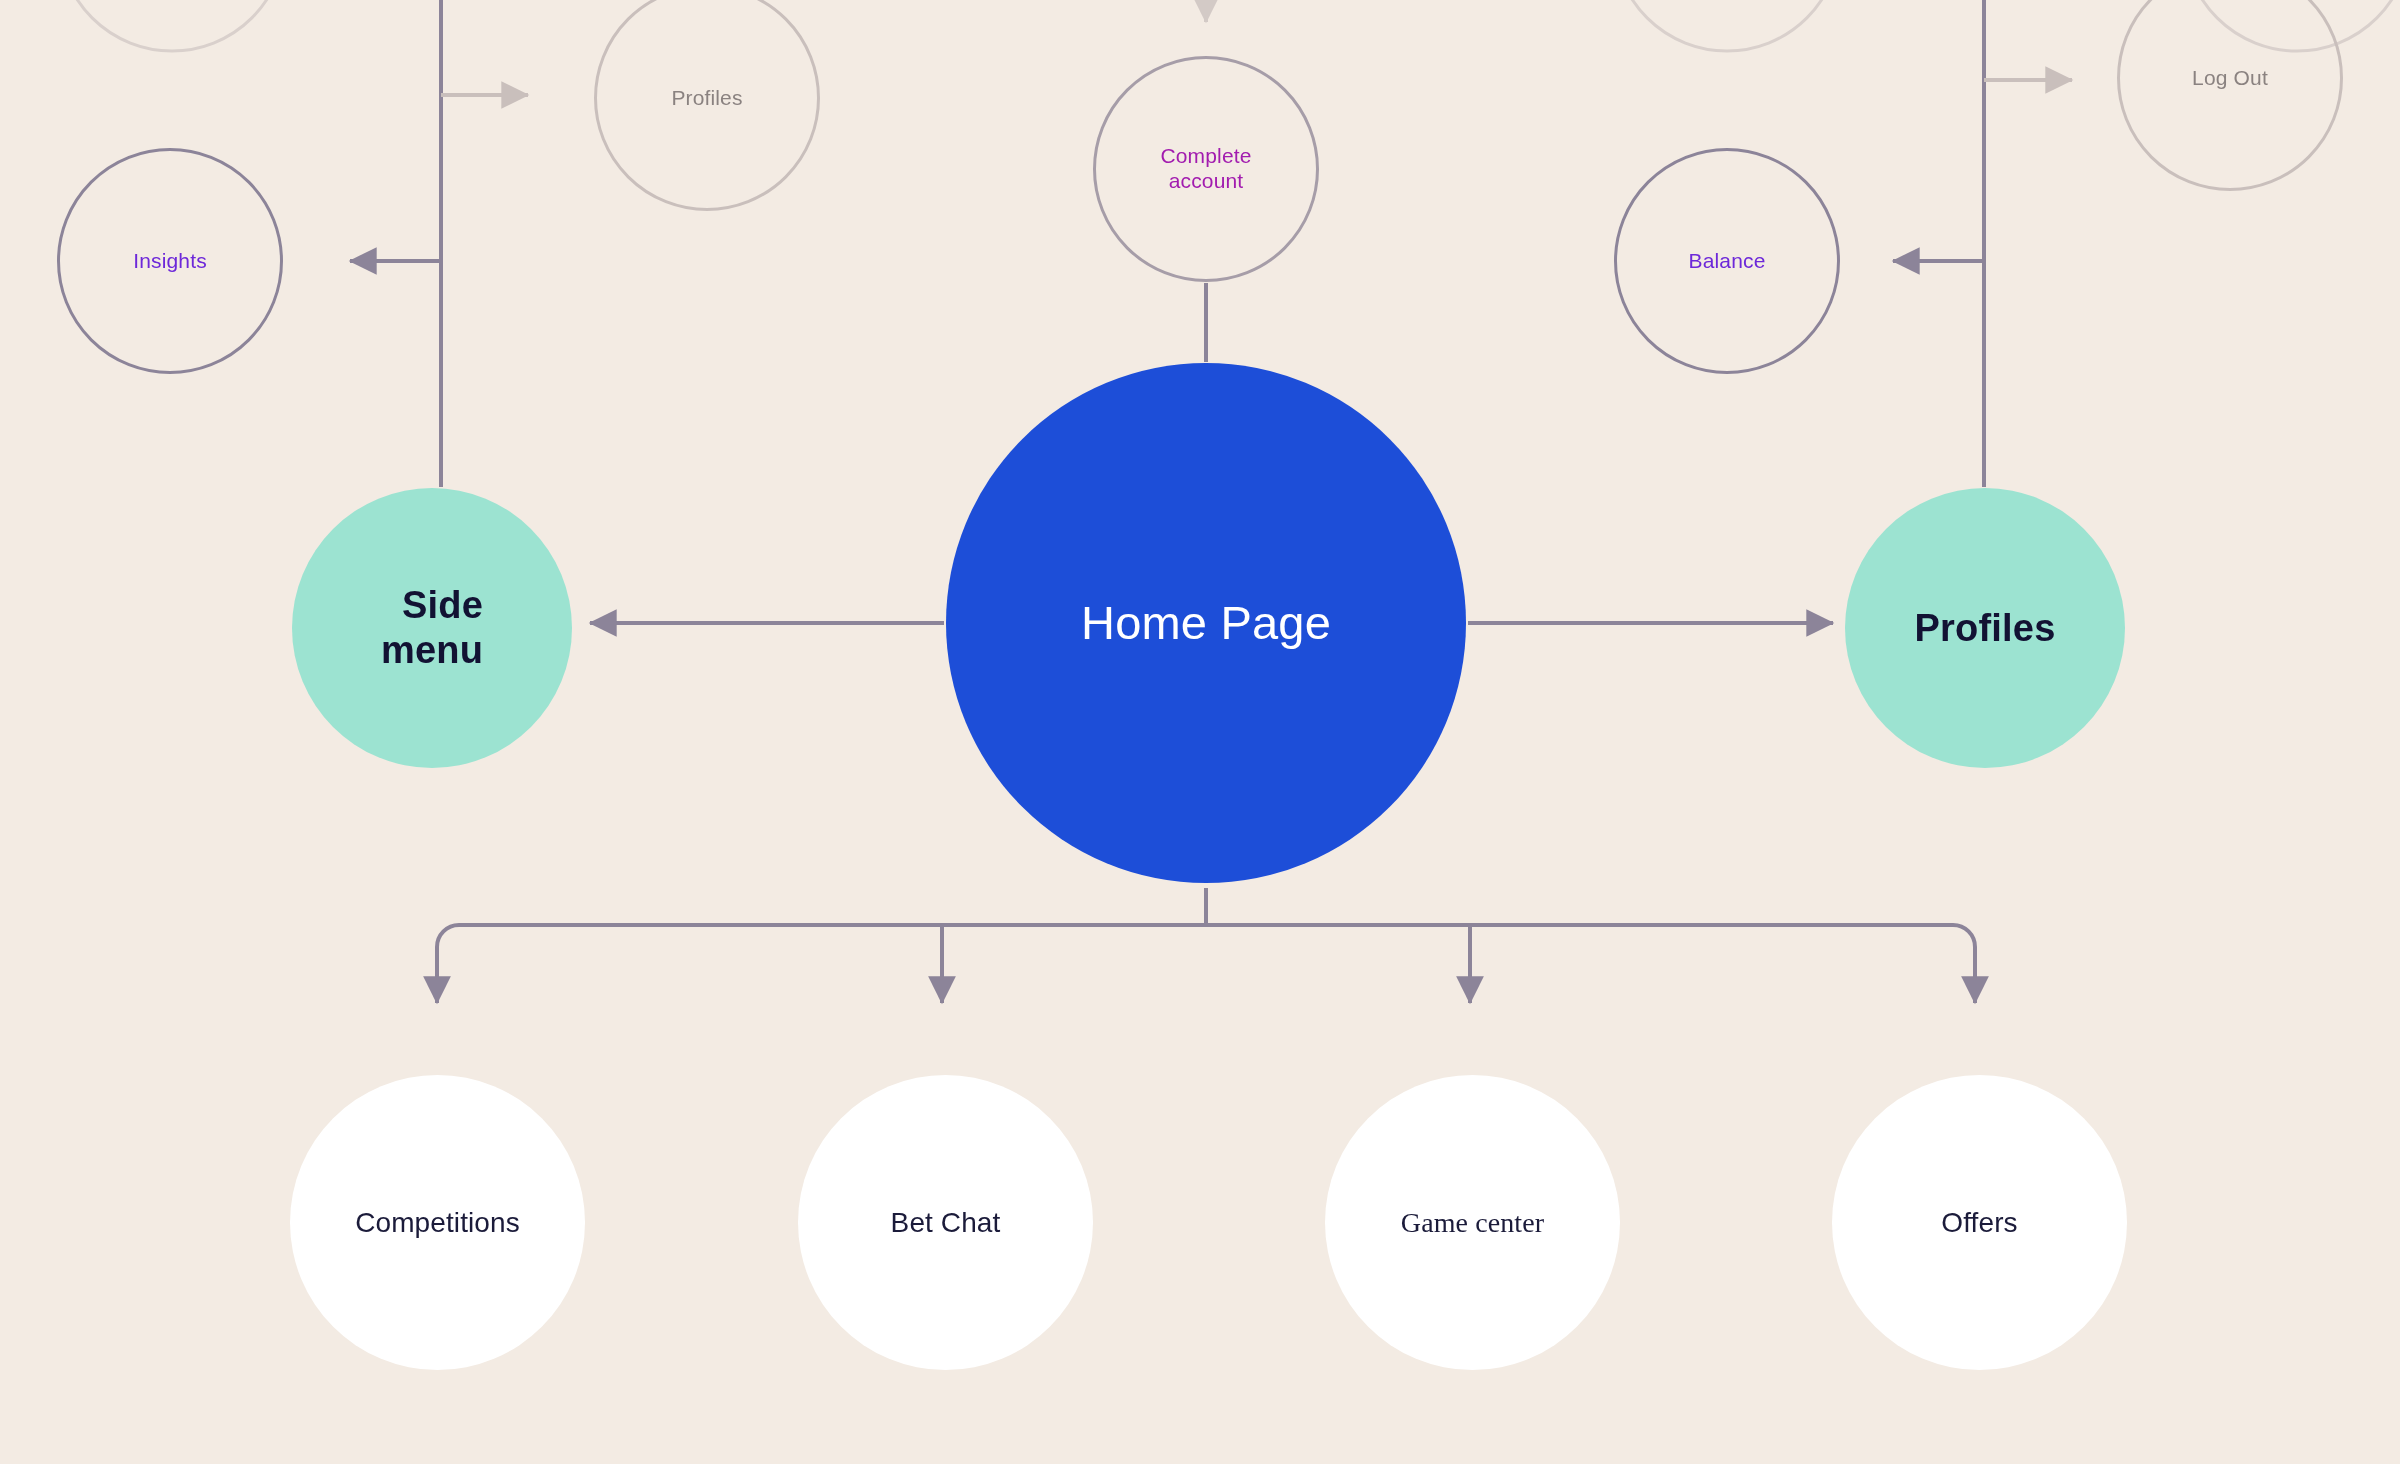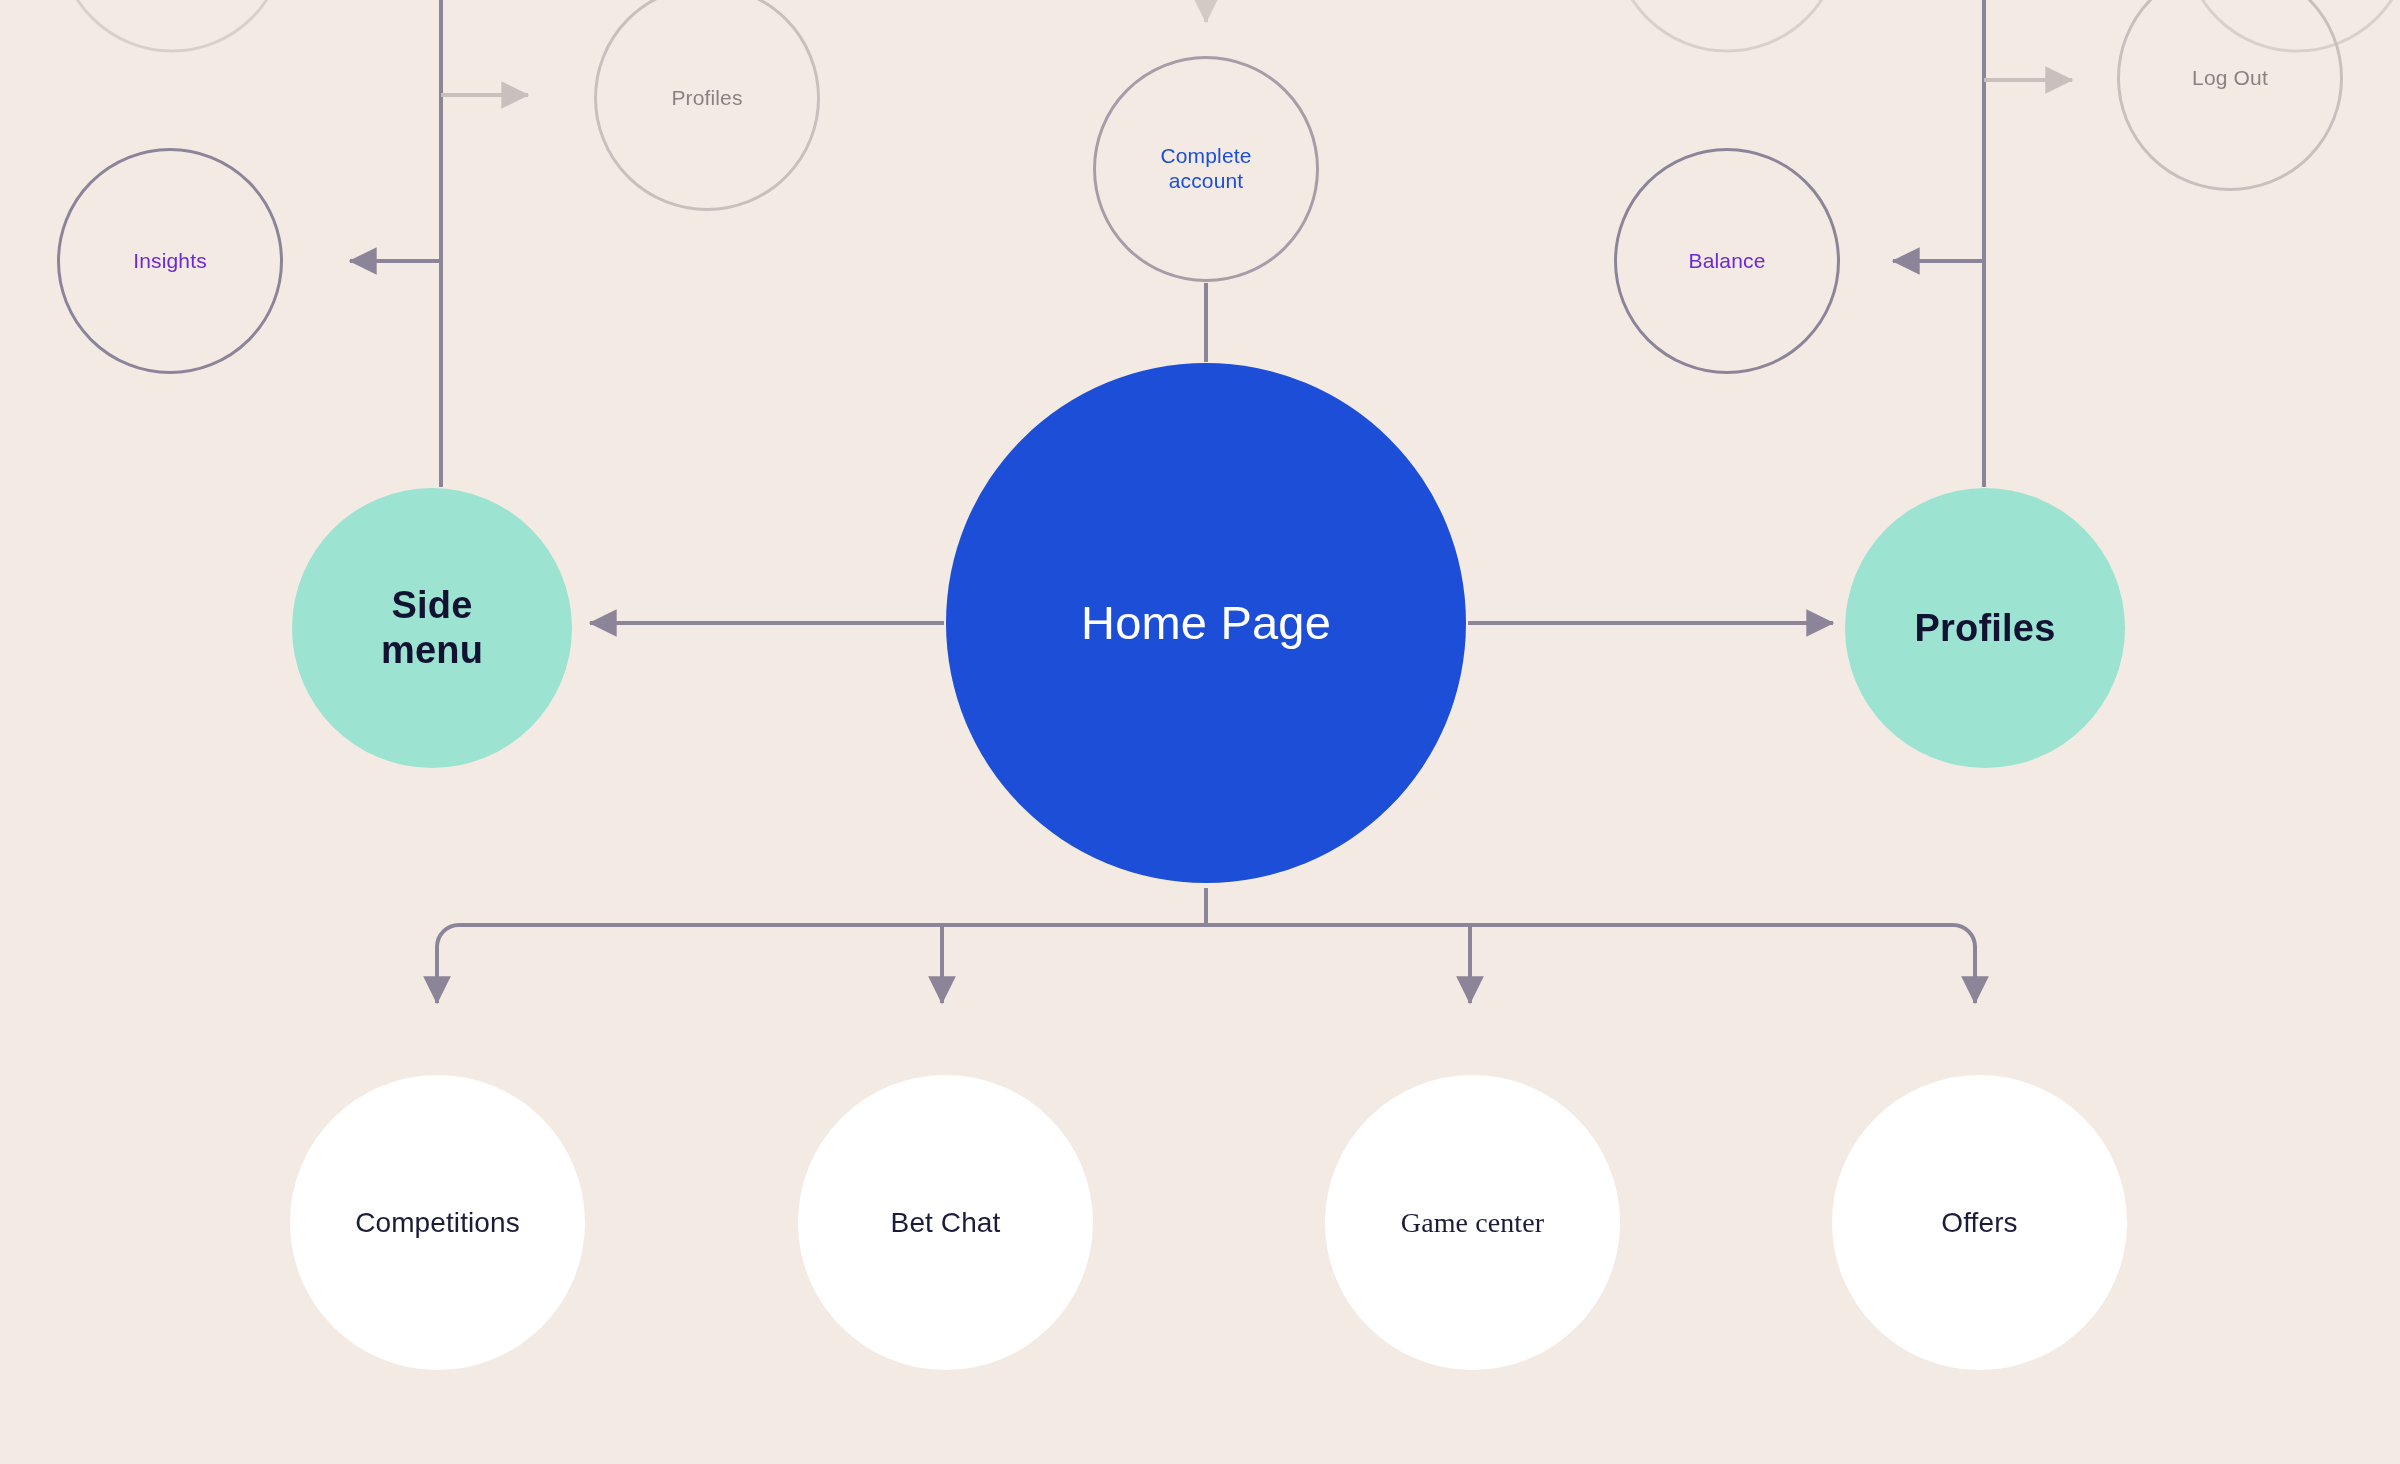--- a/index.html
+++ b/index.html
@@ -115,21 +115,21 @@
       <circle cx="172" cy="-62" r="113"></circle>
       <circle cx="1727" cy="-62" r="113"></circle>
       <circle cx="2297" cy="-62" r="113"></circle>
     </g>
   </svg>
 
   <div class="node hub" style="left:946px; top:363px; width:520px; height:520px;">
     <span>Home Page</span>
   </div>
 
-  <div class="node mint" style="left:292px; top:488px; width:280px; height:280px;">
+  <div class="node mint" style="left:292px; top:488px; width:280px; height:280px;text-align:right;">
     <span>Side
 menu</span>
   </div>
 
   <div class="node mint" style="left:1845px; top:488px; width:280px; height:280px;">
     <span>Profiles</span>
   </div>
 
   <div class="node leaf" style="left:290px; top:1075px; width:295px; height:295px;">
     <span>Competitions</span>
@@ -148,21 +148,21 @@
   </div>
 
   <div class="node outline" style="left:57px; top:148px; width:226px; height:226px;">
     <span>Insights</span>
   </div>
 
   <div class="node outline faded" style="left:594px; top:-15px; width:226px; height:226px;">
     <span>Profiles</span>
   </div>
 
-  <div class="node outline faded2" style="left:1093px; top:56px; width:226px; height:226px; color:#1d4ed8; border-color:#A69DA8;">
+  <div class="node outline faded2" style="left:1093px; top:56px; width:226px; height:226px; color:#a21caf; border-color:#A69DA8;">
     <span>Complete
 account</span>
   </div>
 
   <div class="node outline" style="left:1614px; top:148px; width:226px; height:226px;">
     <span>Balance</span>
   </div>
 
   <div class="node outline faded" style="left:2117px; top:-35px; width:226px; height:226px;">
     <span>Log Out</span>

